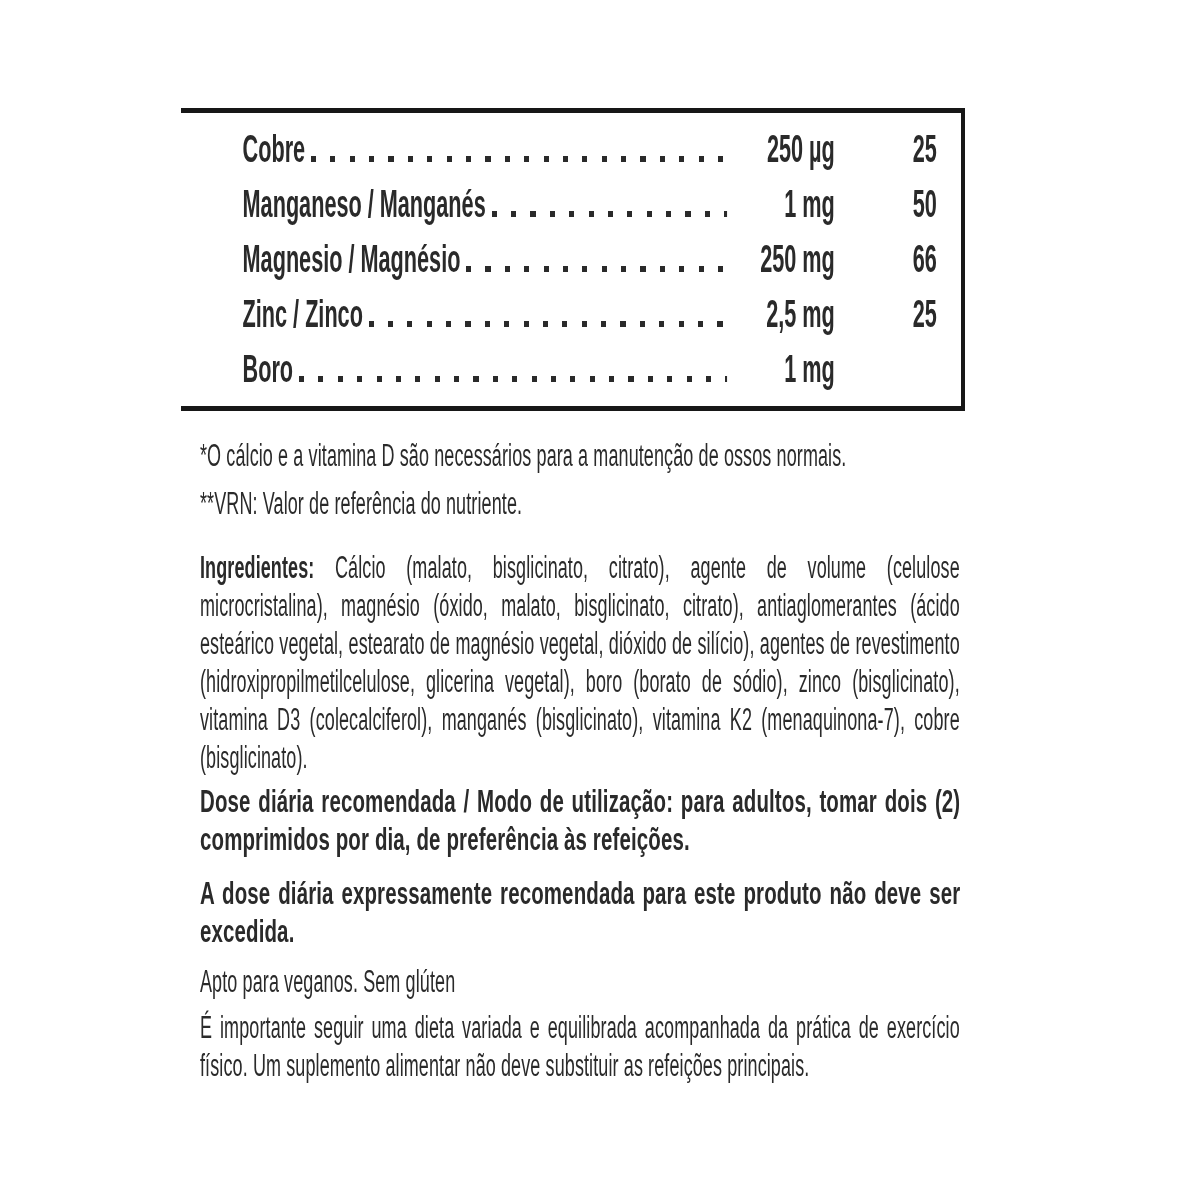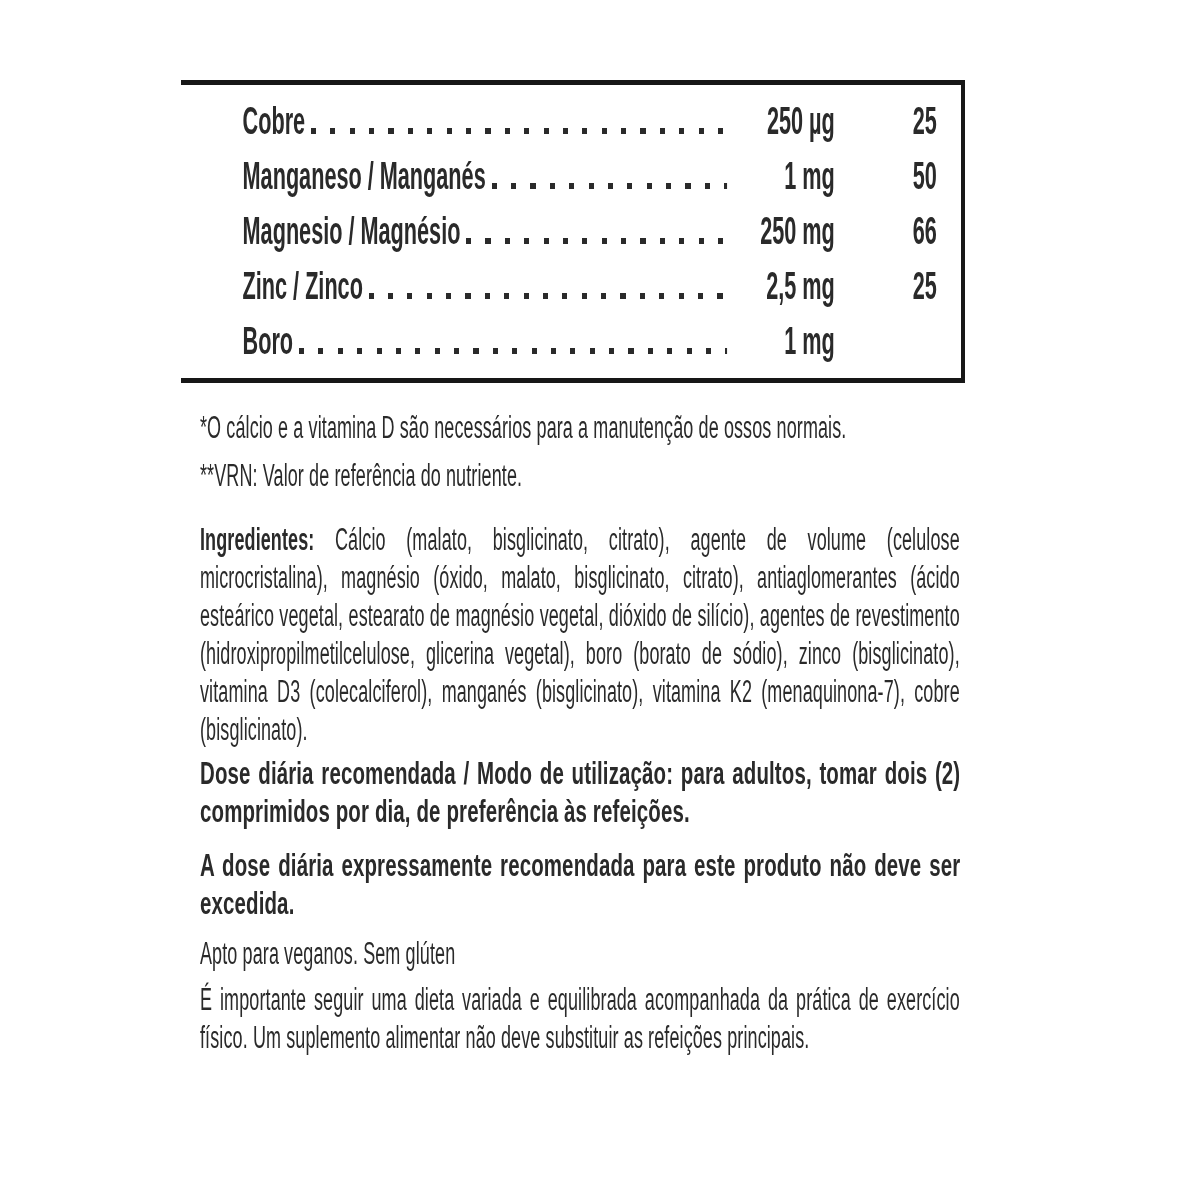--- a/index.html
+++ b/index.html
@@ -9,21 +9,21 @@
   }
   body {
     width: 1200px;
     height: 1200px;
     overflow: hidden;
     font-family: "Liberation Sans", "DejaVu Sans", sans-serif;
     color: #2a2a2a;
     -webkit-font-smoothing: antialiased;
   }
   .page {
-    padding-top: 80px;
+    padding-top: 108px;
     padding-left: 181px;
     box-sizing: border-box;
   }
 
   
   .table-box {
     width: 784px;
     box-sizing: border-box;
     border-top: 5px solid #171717;
     border-bottom: 5px solid #171717;

